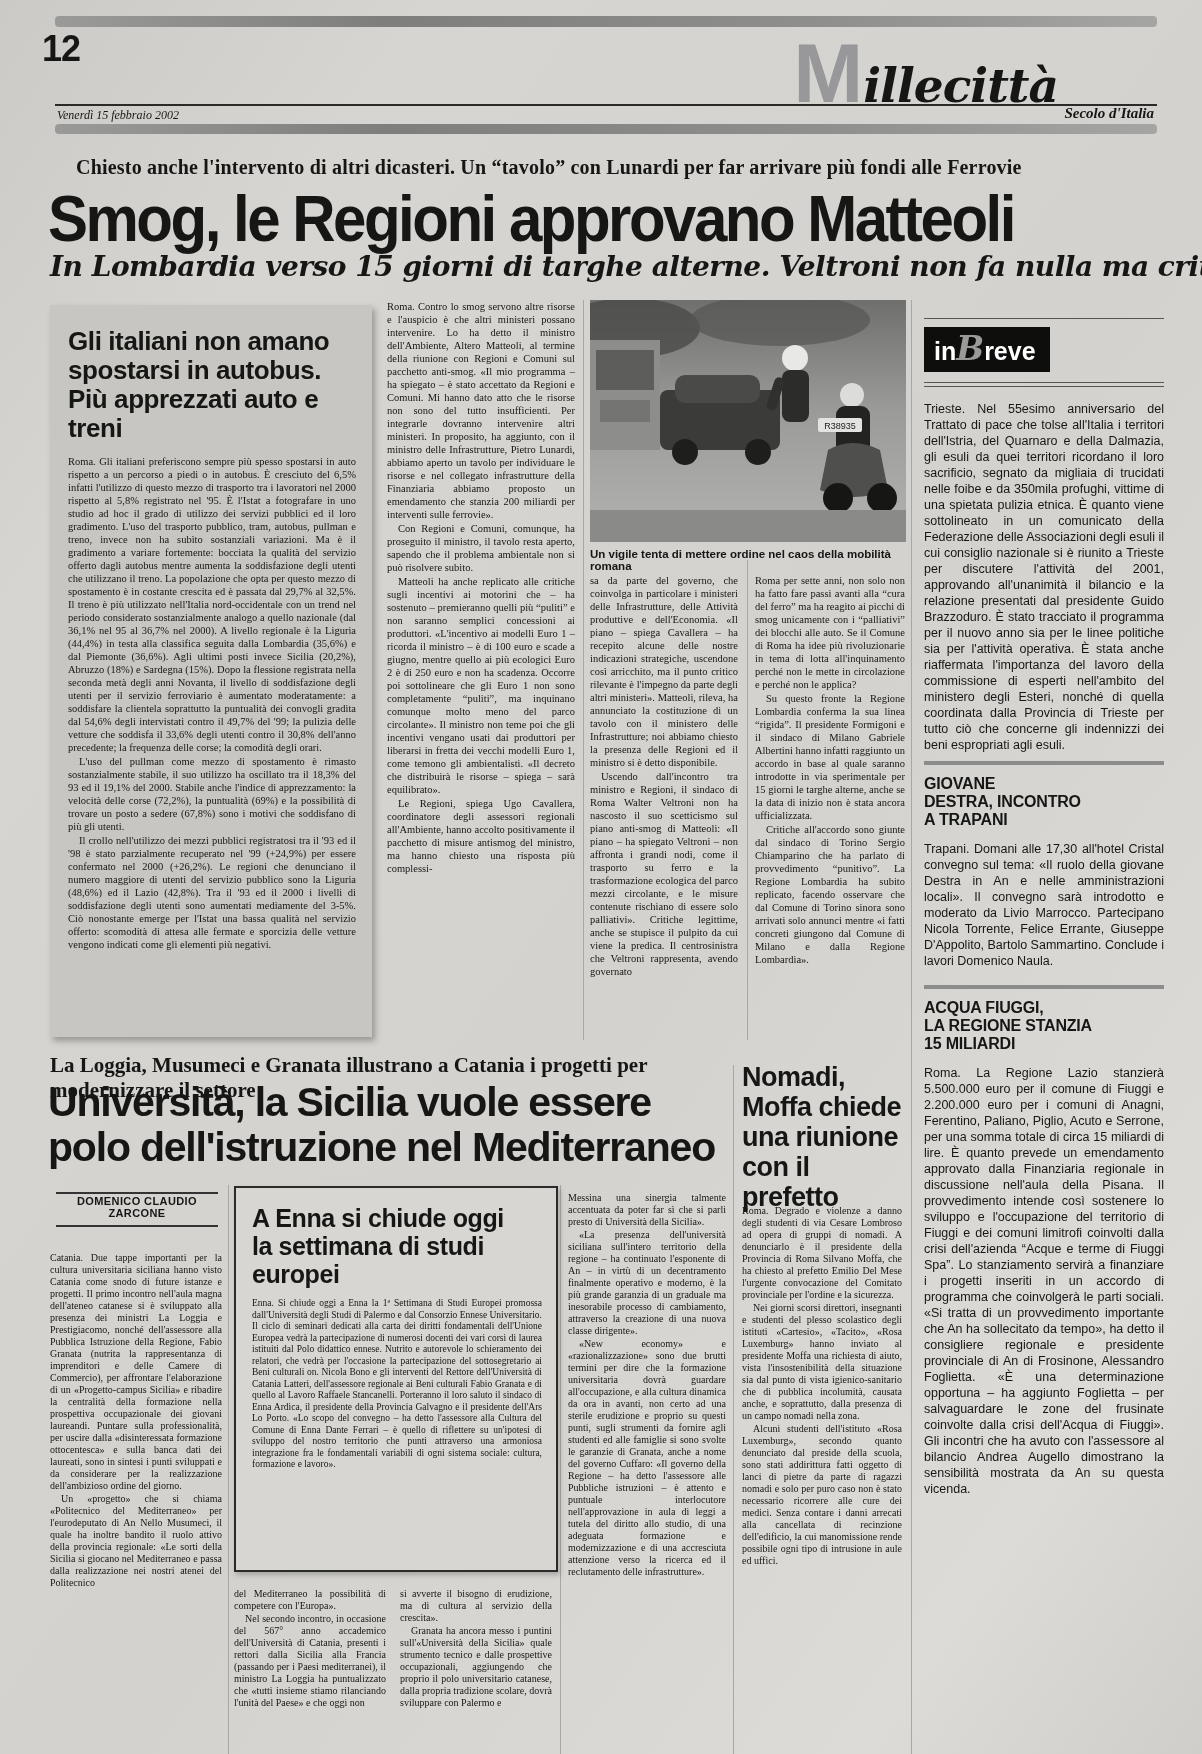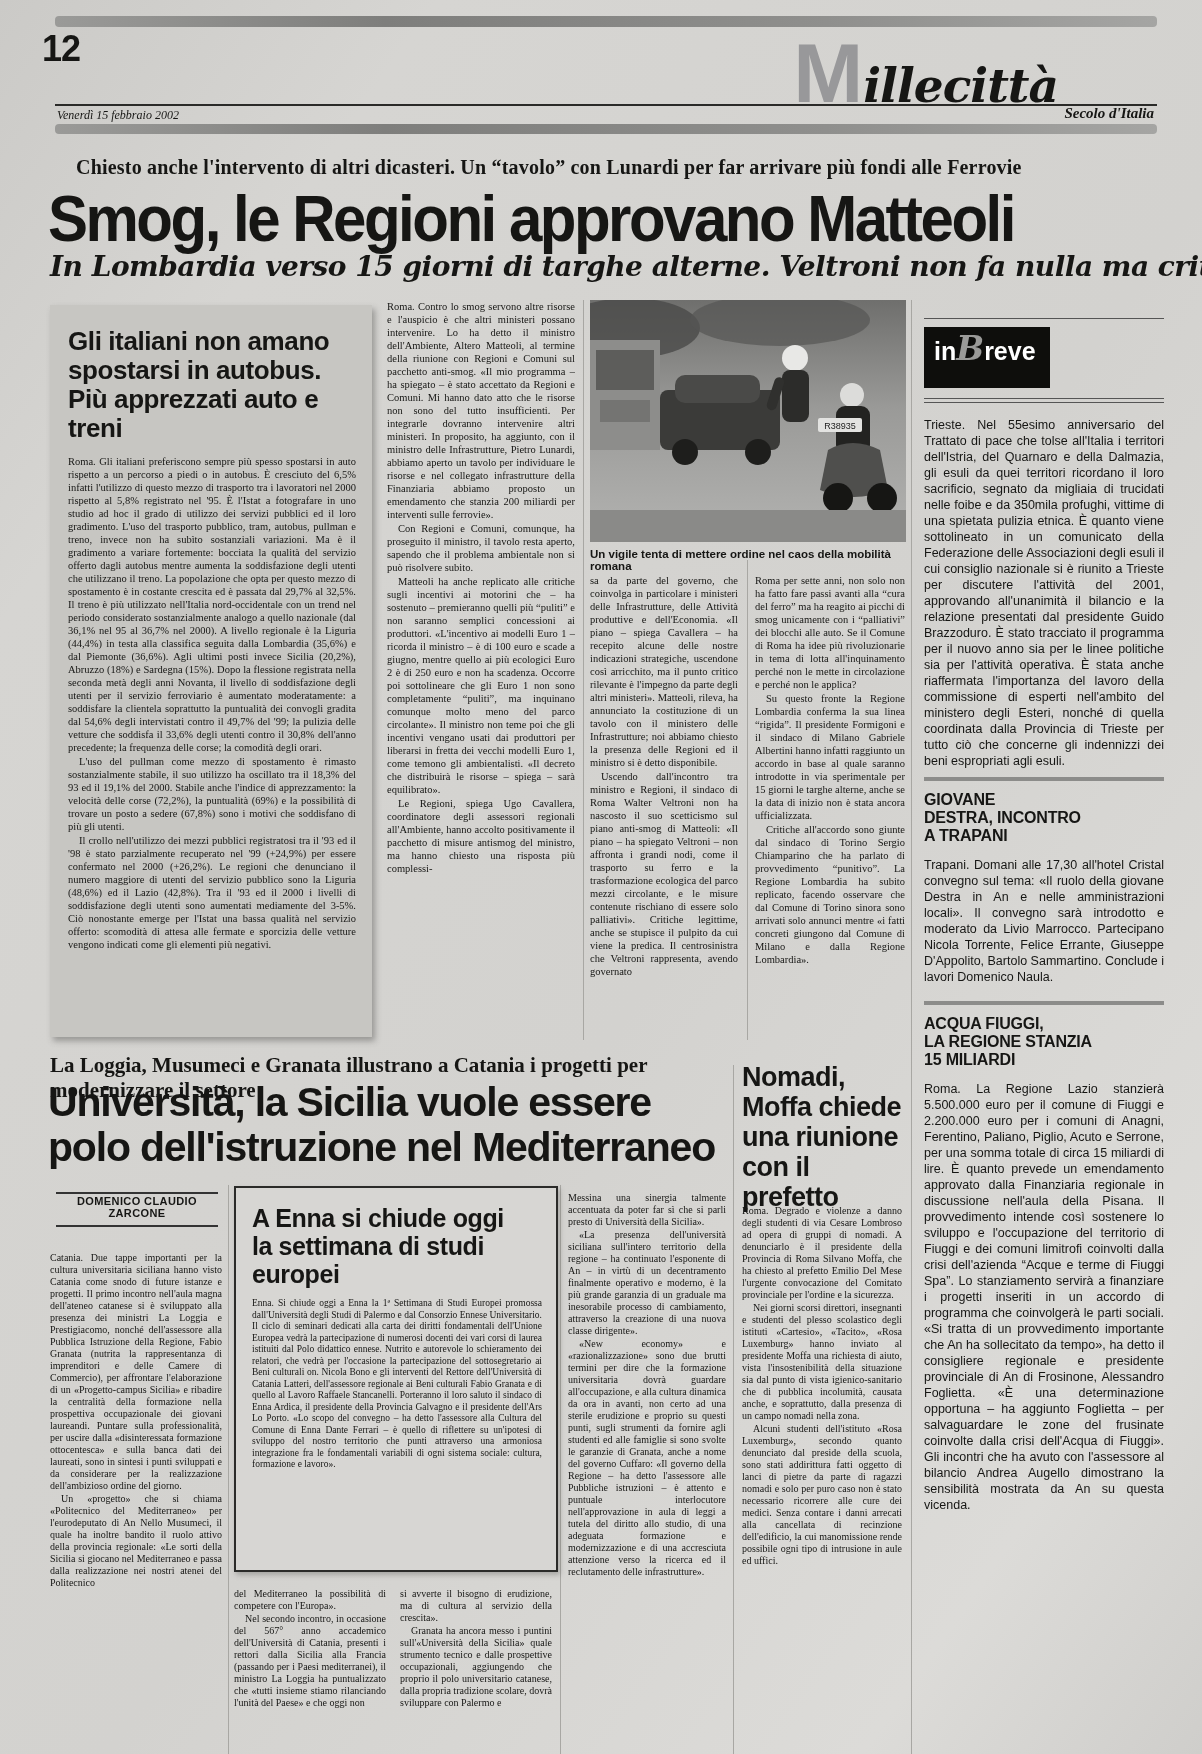--- a/index.html
+++ b/index.html
@@ -21,21 +21,21 @@
   .brand{font-size:15px;font-weight:bold;}
   .kicker{font-size:20px;font-weight:bold;letter-spacing:.2px;}
   .mainhead{font-family:"Liberation Sans",sans-serif;font-weight:bold;font-size:60px;
     letter-spacing:-2.5px;transform:scaleY(1.08);transform-origin:left top;white-space:nowrap;}
   .deck{font-family:"DejaVu Serif",serif;font-style:italic;font-weight:bold;font-size:28px;letter-spacing:-.5px;white-space:nowrap;}
   .graybox{background:#c7c6c2;box-shadow:3px 4px 6px rgba(80,80,78,.45);}
   .boxhead{font-family:"Liberation Sans",sans-serif;font-weight:bold;font-size:26px;line-height:1.12;letter-spacing:-.4px;}
   .body-sm{font-size:10.5px;line-height:13px;}
   .body-xs{font-size:10px;line-height:12px;}
   .caption{font-family:"Liberation Sans",sans-serif;font-weight:bold;font-size:11.5px;}
-  .breve-hd{background:#0e0e0c;color:#fff;padding:2px 14px 20px 10px;display:inline-block;}
+  .breve-hd{background:#0e0e0c;color:#fff;padding:2px 14px 4px 10px;display:inline-block;}
   .breve-hd .in{font-family:"Liberation Sans",sans-serif;font-weight:bold;font-size:25px;vertical-align:baseline;}
   .breve-hd .b{font-family:"DejaVu Serif",serif;font-style:italic;font-weight:bold;font-size:33px;color:#9a9a98;}
   .breve-title{font-family:"Liberation Sans",sans-serif;font-weight:bold;font-size:16px;line-height:18px;letter-spacing:-.2px;}
   .breve-body{font-family:"Liberation Sans",sans-serif;font-size:12.5px;line-height:16px;text-align:justify;}
   .breve-sep{height:4px;background:#8c8c8a;}
   .unikicker{font-size:21px;font-weight:bold;}
   .unihead{font-family:"Liberation Sans",sans-serif;font-weight:bold;font-size:41px;line-height:45px;letter-spacing:-1.2px;}
   .byline{font-family:"Liberation Sans",sans-serif;font-weight:bold;font-size:11px;text-align:center;
     border-top:2px solid #333;border-bottom:2px solid #333;padding:1px 0 6px 0;letter-spacing:.4px;}
   .ennabox{border:2px solid #2b2b29;background:#d7d6d3;box-shadow:2px 3px 5px rgba(80,80,78,.35);}

